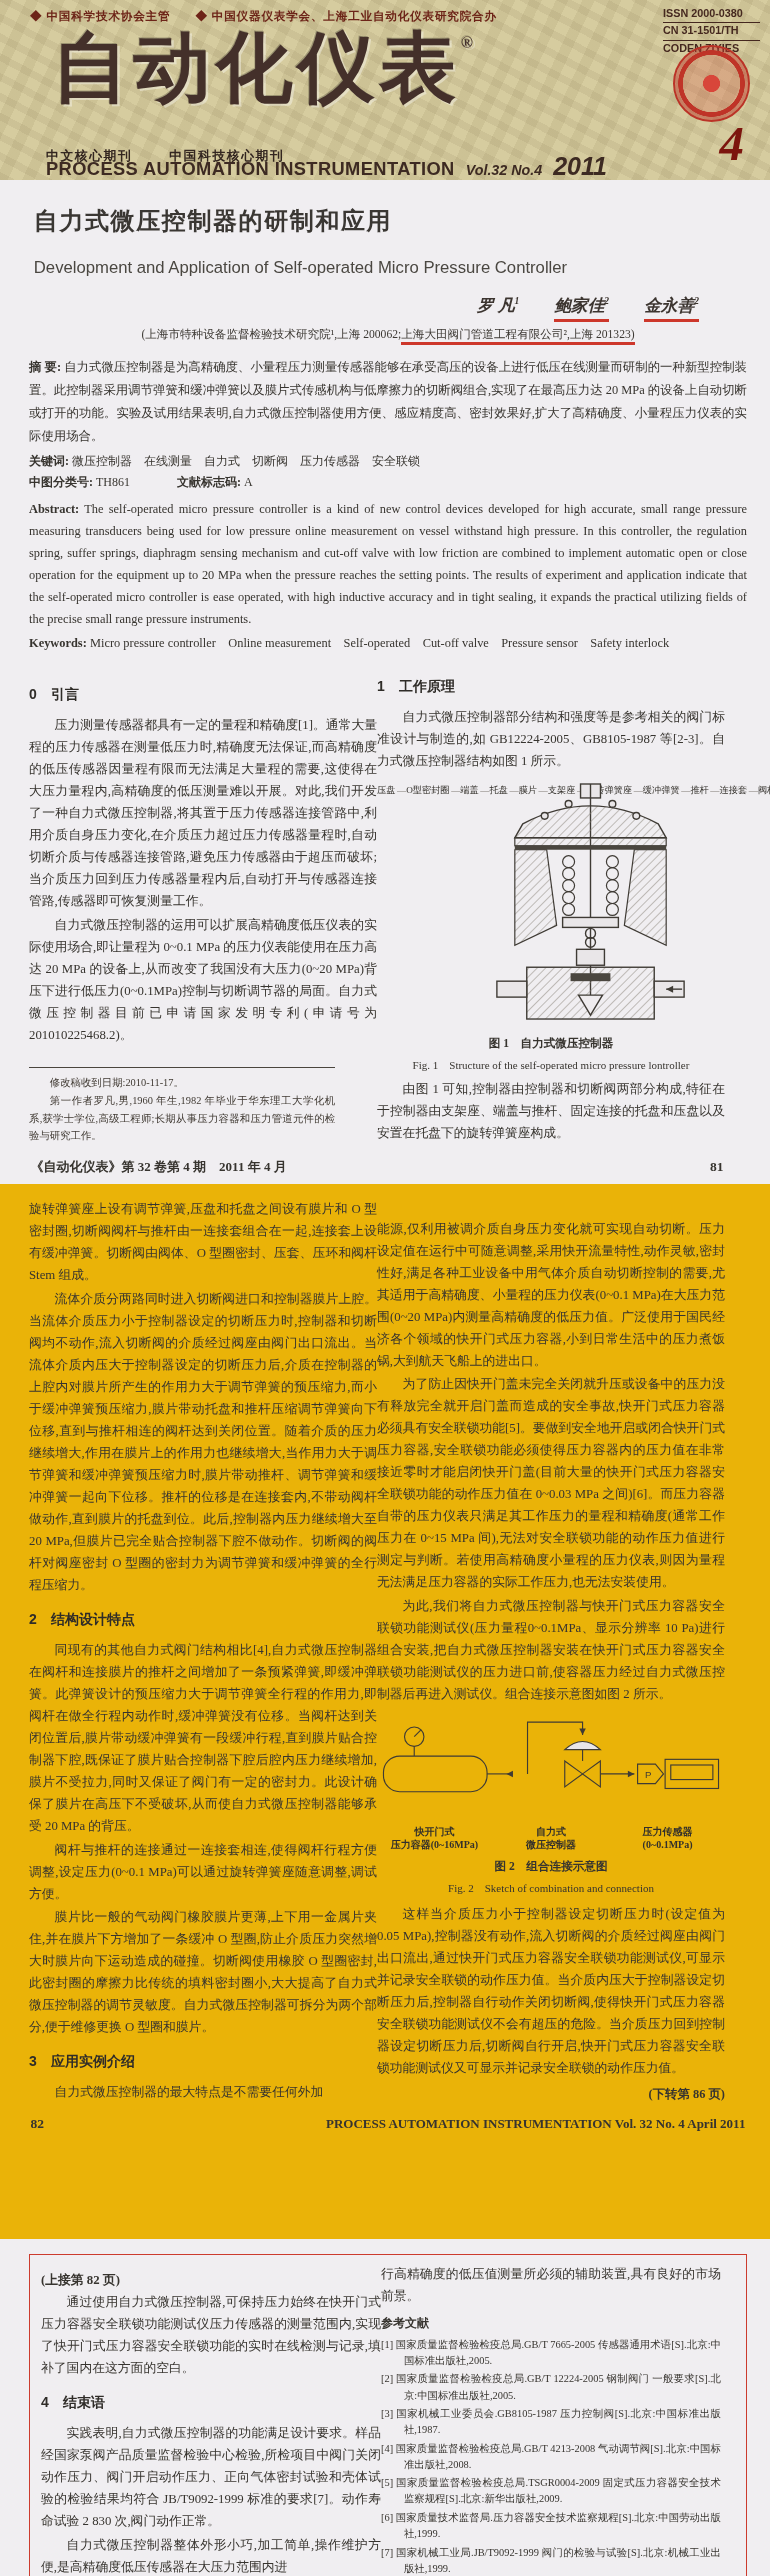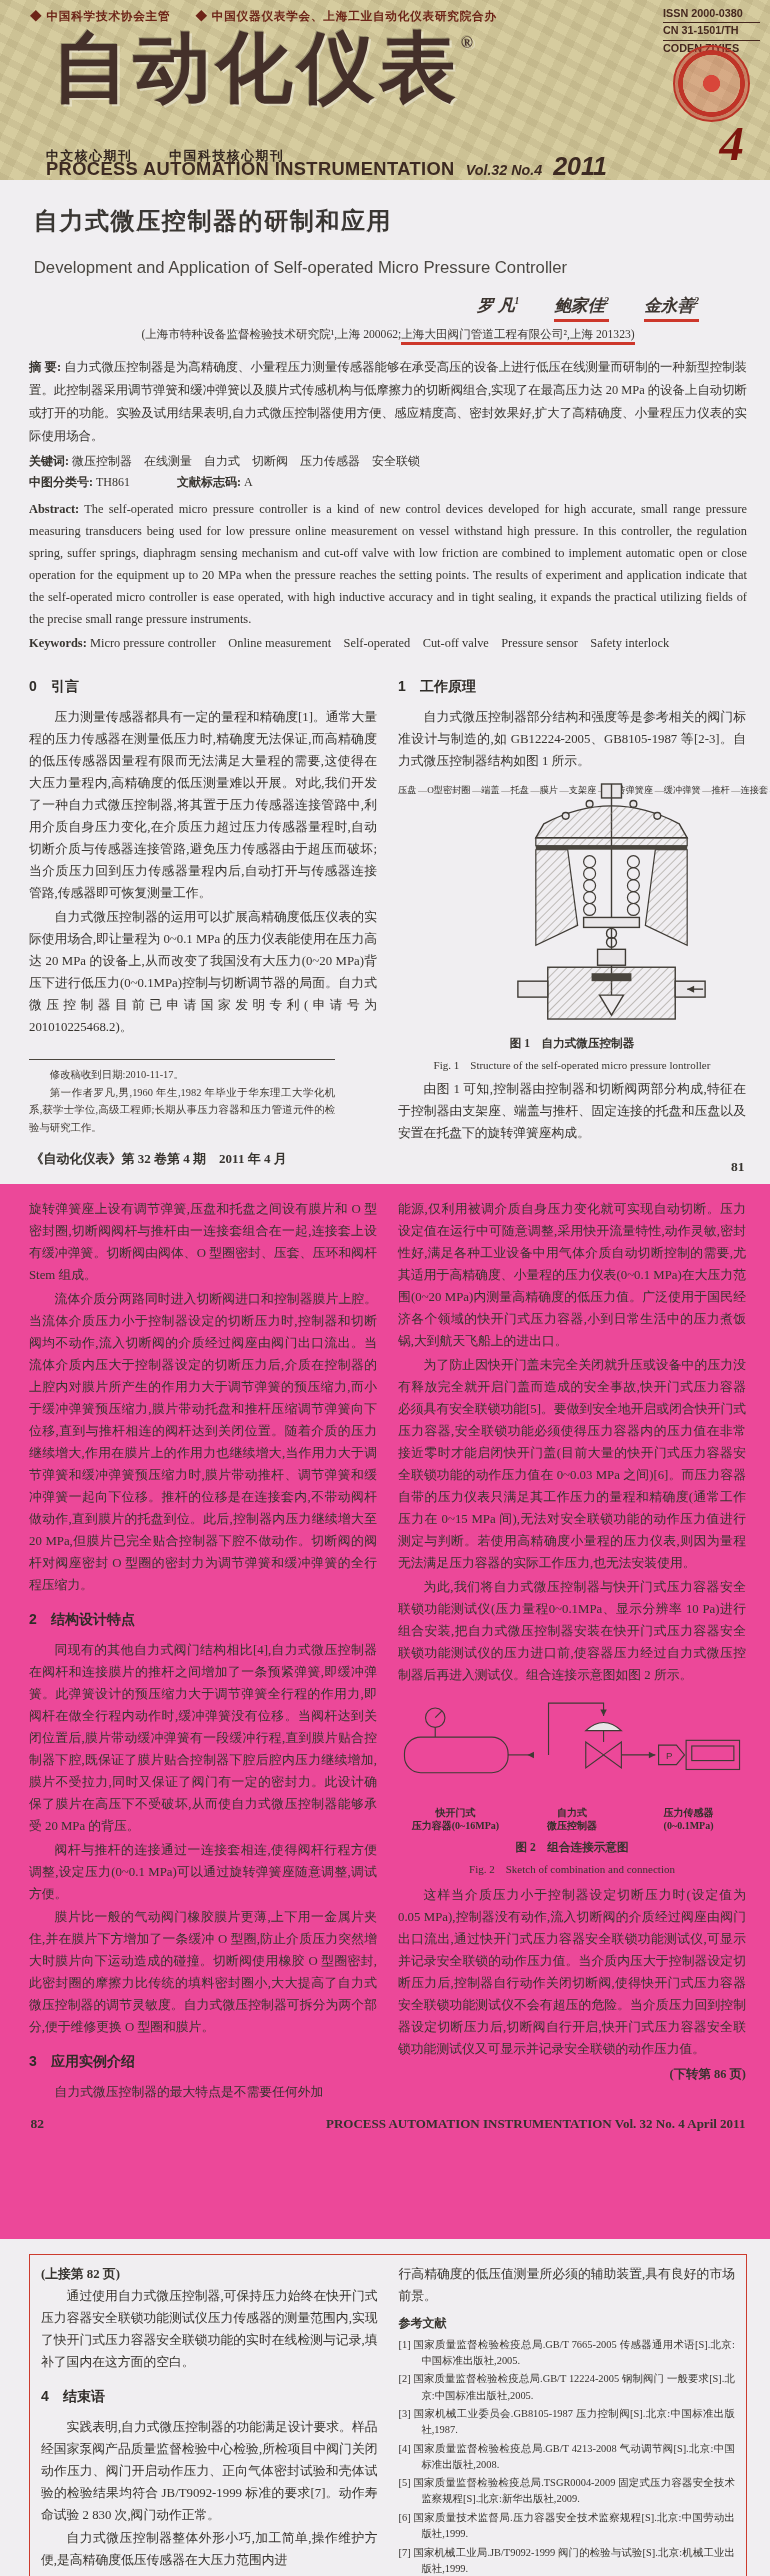--- a/index.html
+++ b/index.html
@@ -25,21 +25,21 @@
   .mast-en{position:absolute;left:46px;top:118px;display:flex;align-items:baseline;gap:11px;color:#3d2a22;}
   .mast-en .ten{font-family:"Liberation Sans",sans-serif;font-weight:bold;font-size:18.3px;letter-spacing:0.4px;}
   .mast-en .vol{font-family:"Liberation Sans",sans-serif;font-weight:bold;font-style:italic;font-size:14.3px;margin-top:44px;}
   .mast-en .year{font-family:"Liberation Sans",sans-serif;font-weight:bold;font-style:italic;font-size:25px;}
   .mast-core{position:absolute;left:46px;top:148px;font-size:12.8px;font-weight:bold;color:#332620;letter-spacing:1.6px;}
   .mast-core span{margin-right:32px;}
   .issue-no{position:absolute;right:27px;bottom:8px;font-size:49px;font-weight:bold;color:#7c150e;font-style:italic;}
 
   
   .page{padding:14.3px 24px 4.8px 29px;}
-  .cols{display:flex;gap:21px;}
+  .cols{display:flex;align-items:flex-end;}
   .col{width:348px;font-size:12.8px;line-height:1.72;text-align:justify;}
   .col p{margin:0 0 1.6px 0;text-indent:2em;}
   .col p.noindent{text-indent:0;}
   h3.sec{font-family:"Liberation Sans",sans-serif;font-size:14px;font-weight:bold;color:#2f2c28;margin:11px 0 8px 0;}
   h3.sec .no{margin-right:14.3px;}
 
   
   .art-title{font-size:24px;font-weight:bold;color:#3a3733;margin:11px 0 1.6px 4.8px;letter-spacing:1.6px;}
   .art-title-en{font-family:"Liberation Sans",sans-serif;font-size:16.7px;color:#4a4741;margin:21px 0 8px 4.8px;}
   .authors{display:flex;justify-content:flex-end;gap:35px;margin:16px 48px 4.8px 0;font-size:16.7px;font-style:italic;font-weight:bold;color:#3c3530;}
@@ -251,21 +251,21 @@
 
         <p>由图 1 可知,控制器由控制器和切断阀两部分构成,特征在于控制器由支架座、端盖与推杆、固定连接的托盘和压盘以及安置在托盘下的旋转弹簧座构成。</p>
         <div class="pg-footer">
           <span></span>
             <span class="pno">81</span>
         </div>
       </div>
     </div>
   </div>
 
-  <div class="page" style="min-height:1036px;background:#ec4899;">
+  <div class="page" style="min-height:1036px;background:#eab308;">
     <div class="cols">
       <div class="col">
         <p class="noindent">旋转弹簧座上设有调节弹簧,压盘和托盘之间设有膜片和 O 型密封圈,切断阀阀杆与推杆由一连接套组合在一起,连接套上设有缓冲弹簧。切断阀由阀体、O 型圈密封、压套、压环和阀杆 Stem 组成。</p>
         <p>流体介质分两路同时进入切断阀进口和控制器膜片上腔。当流体介质压力小于控制器设定的切断压力时,控制器和切断阀均不动作,流入切断阀的介质经过阀座由阀门出口流出。当流体介质内压大于控制器设定的切断压力后,介质在控制器的上腔内对膜片所产生的作用力大于调节弹簧的预压缩力,而小于缓冲弹簧预压缩力,膜片带动托盘和推杆压缩调节弹簧向下位移,直到与推杆相连的阀杆达到关闭位置。随着介质的压力继续增大,作用在膜片上的作用力也继续增大,当作用力大于调节弹簧和缓冲弹簧预压缩力时,膜片带动推杆、调节弹簧和缓冲弹簧一起向下位移。推杆的位移是在连接套内,不带动阀杆做动作,直到膜片的托盘到位。此后,控制器内压力继续增大至20 MPa,但膜片已完全贴合控制器下腔不做动作。切断阀的阀杆对阀座密封 O 型圈的密封力为调节弹簧和缓冲弹簧的全行程压缩力。</p>
         <h3 class="sec"><span class="no">2</span><span>结构设计特点</span></h3>
         <p>同现有的其他自力式阀门结构相比[4],自力式微压控制器在阀杆和连接膜片的推杆之间增加了一条预紧弹簧,即缓冲弹簧。此弹簧设计的预压缩力大于调节弹簧全行程的作用力,即阀杆在做全行程内动作时,缓冲弹簧没有位移。当阀杆达到关闭位置后,膜片带动缓冲弹簧有一段缓冲行程,直到膜片贴合控制器下腔,既保证了膜片贴合控制器下腔后腔内压力继续增加,膜片不受拉力,同时又保证了阀门有一定的密封力。此设计确保了膜片在高压下不受破坏,从而使自力式微压控制器能够承受 20 MPa 的背压。</p>
         <p>阀杆与推杆的连接通过一连接套相连,使得阀杆行程方便调整,设定压力(0~0.1 MPa)可以通过旋转弹簧座随意调整,调试方便。</p>
         <p>膜片比一般的气动阀门橡胶膜片更薄,上下用一金属片夹住,并在膜片下方增加了一条缓冲 O 型圈,防止介质压力突然增大时膜片向下运动造成的碰撞。切断阀使用橡胶 O 型圈密封,此密封圈的摩擦力比传统的填料密封圈小,大大提高了自力式微压控制器的调节灵敏度。自力式微压控制器可拆分为两个部分,便于维修更换 O 型圈和膜片。</p>
         <h3 class="sec"><span class="no">3</span><span>应用实例介绍</span></h3>
         <p>自力式微压控制器的最大特点是不需要任何外加</p>

